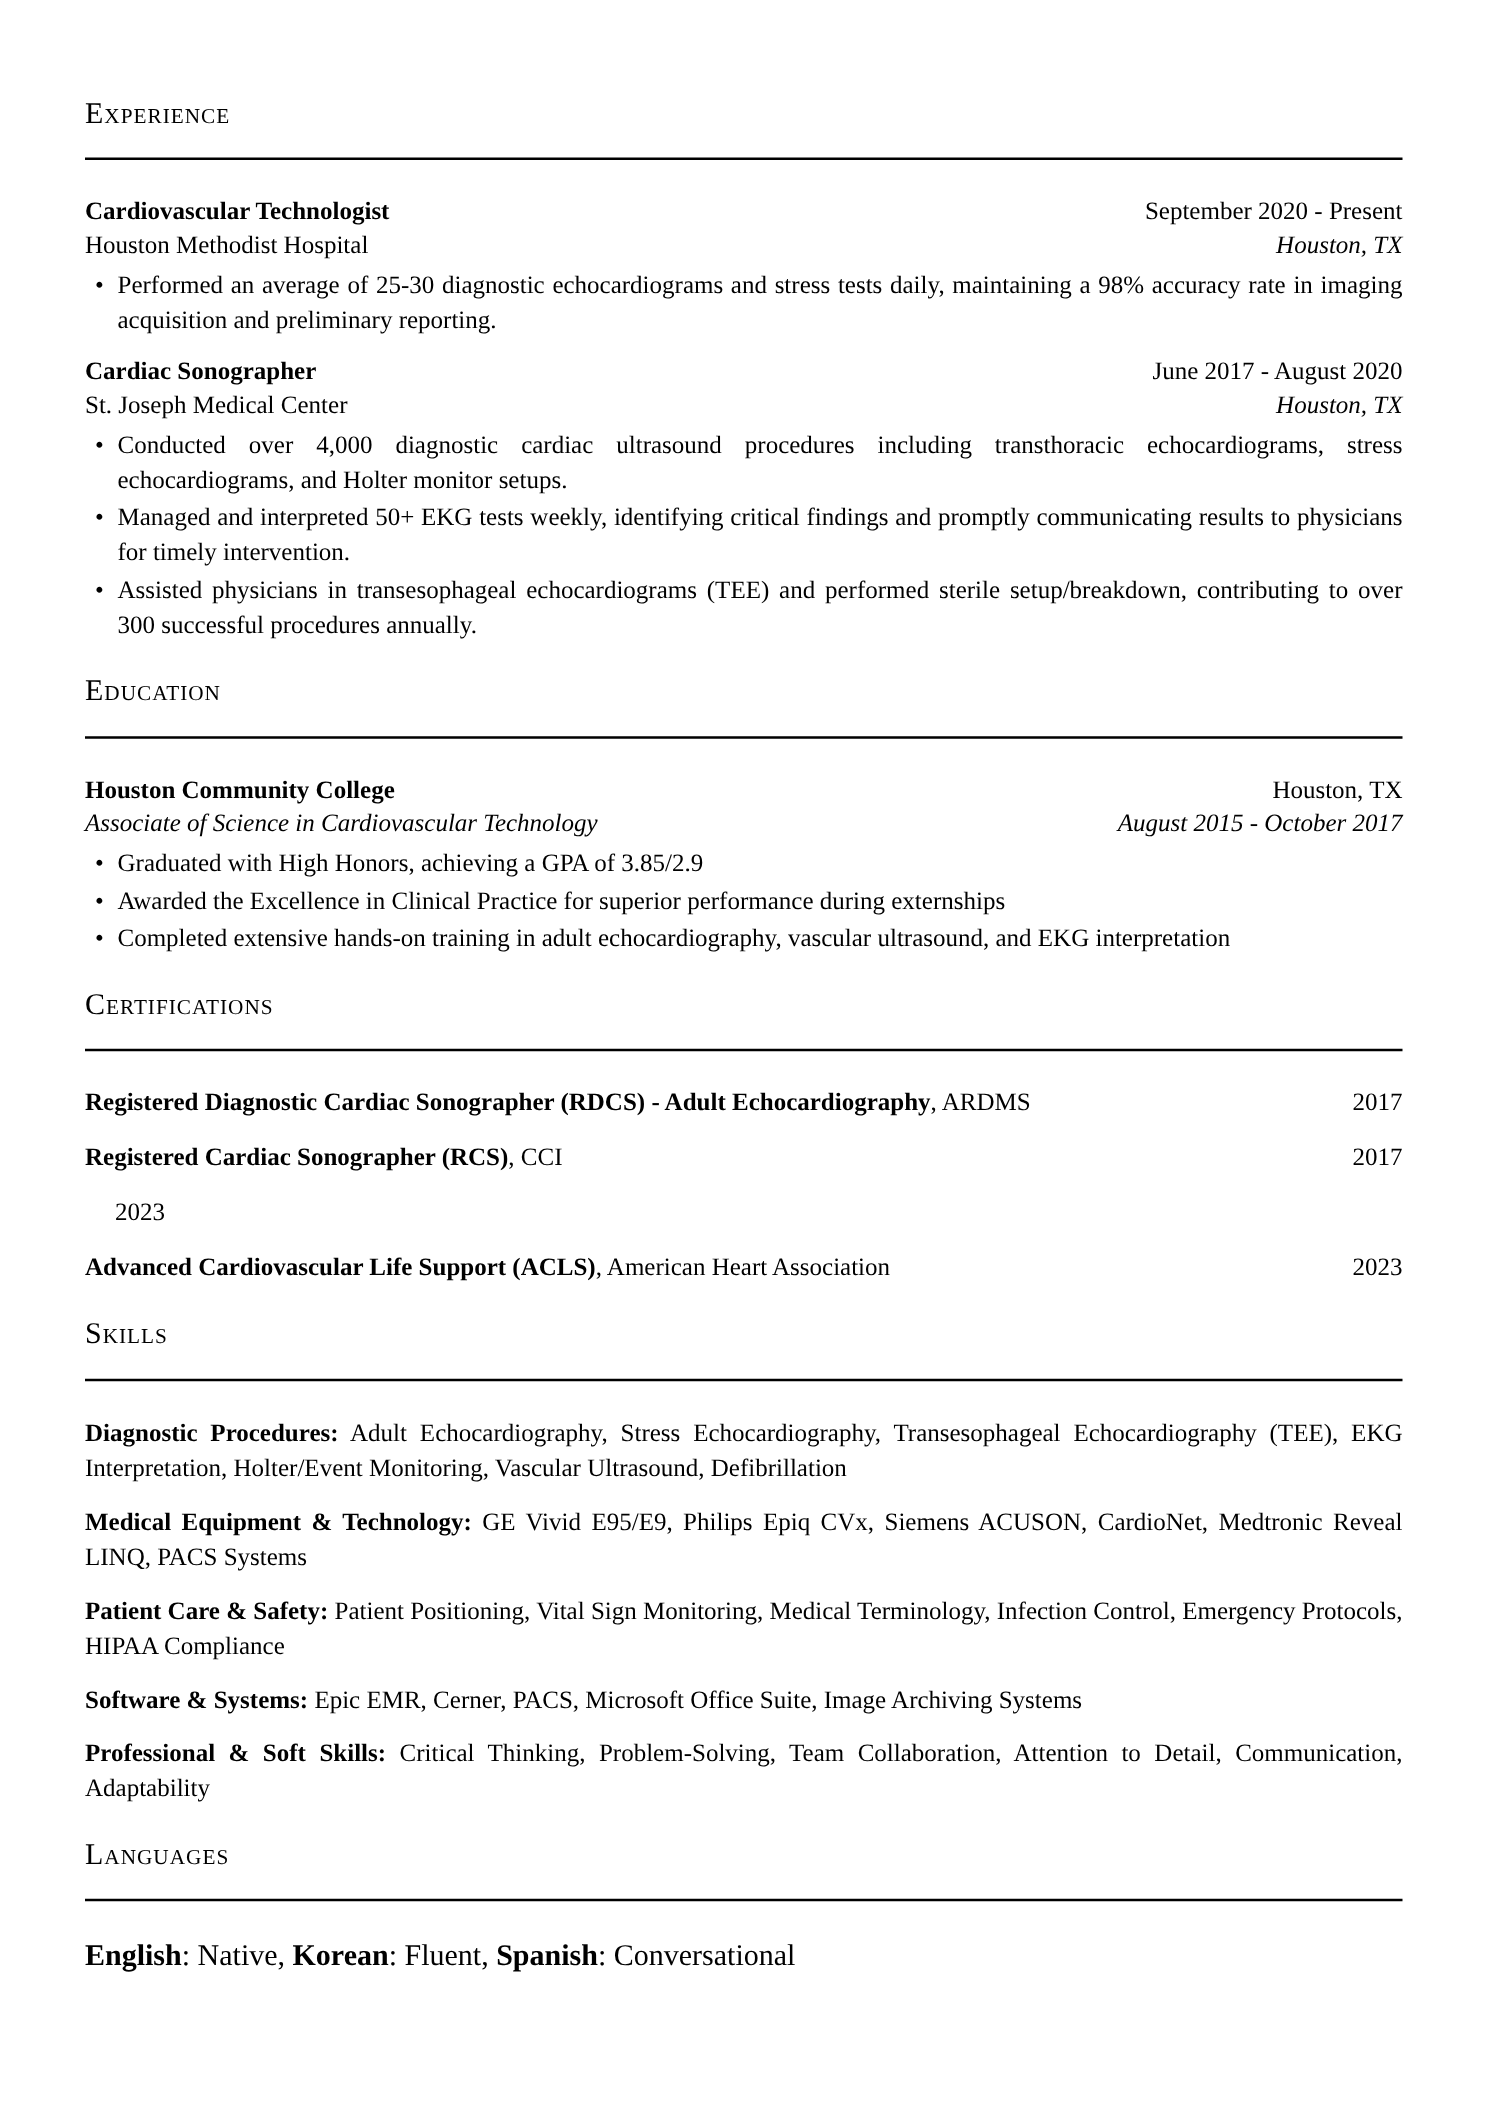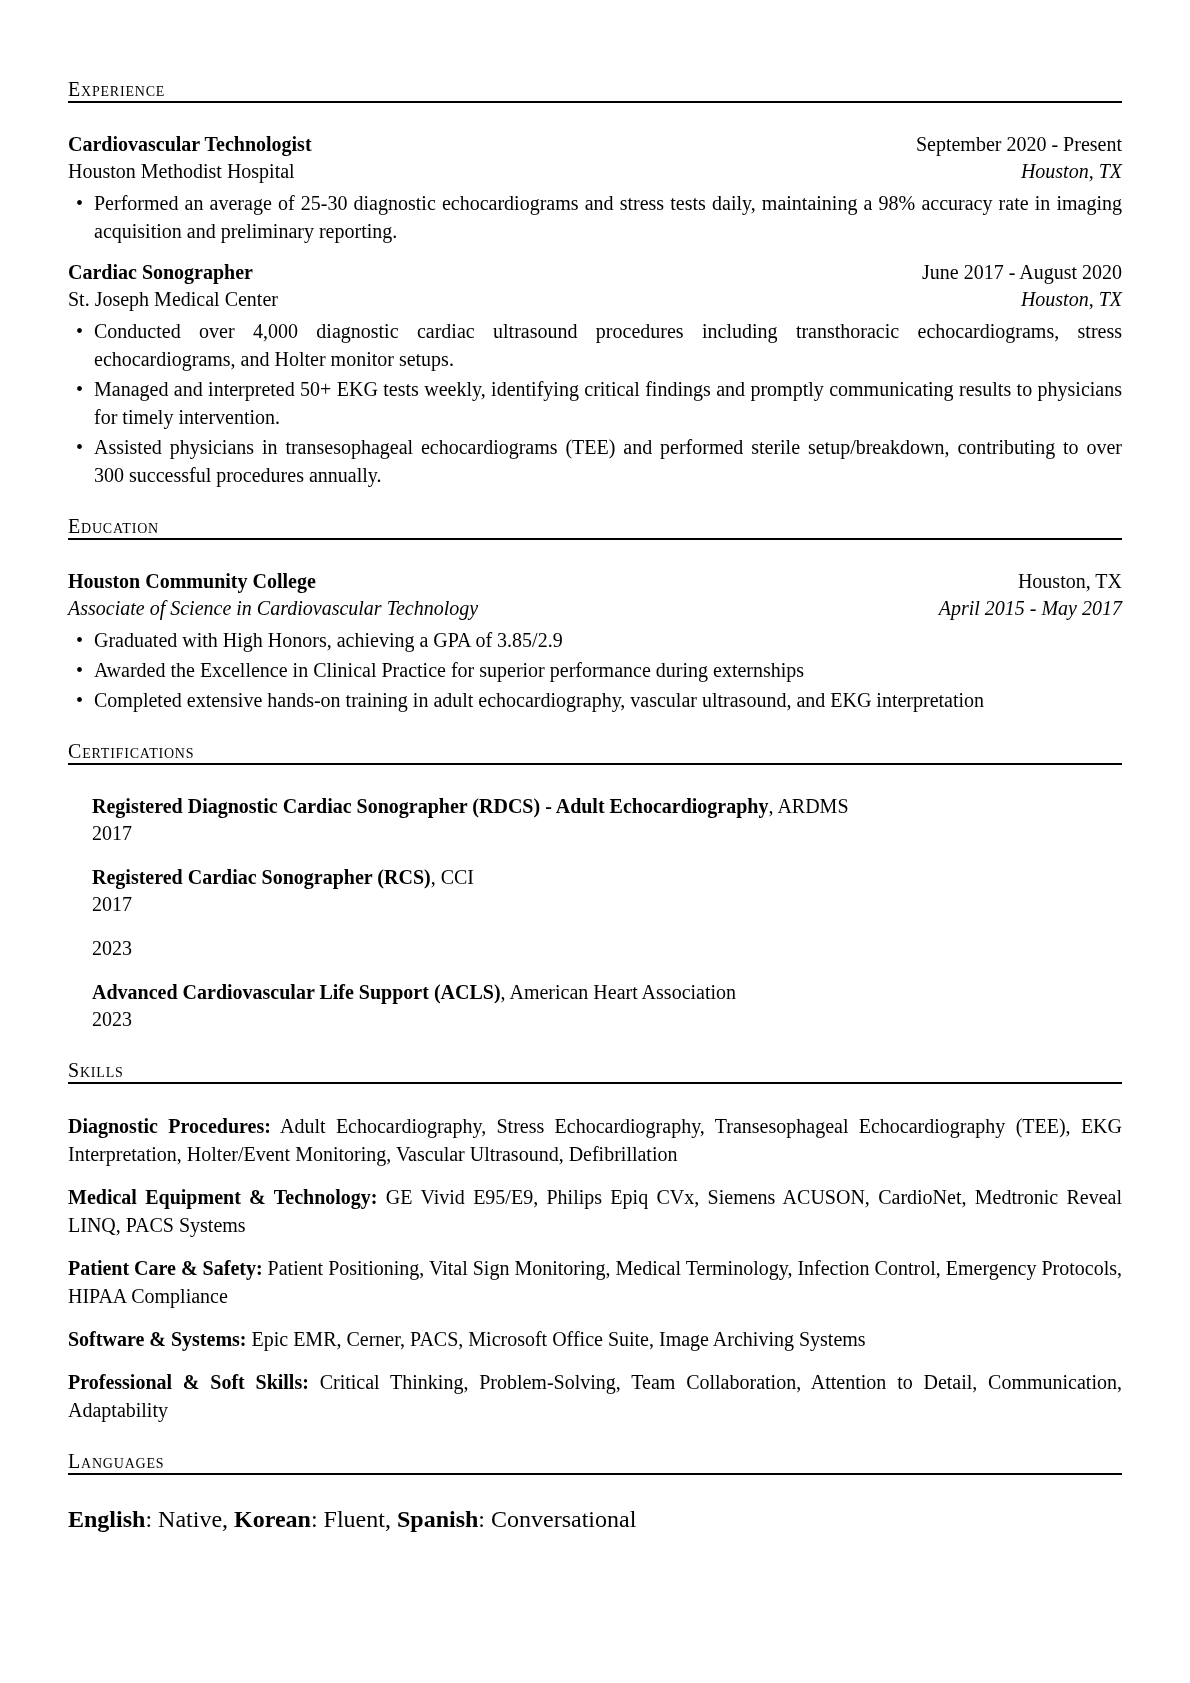--- a/index.html
+++ b/index.html
@@ -37,24 +37,24 @@
     color: #000;
     text-decoration: underline;
     cursor: pointer;
   }
   
   .section {
     margin-top: 26px;
   }
   .section-title {
     font-variant: small-caps;
-    font-size: 20px;
+    font-size: 24px;
     letter-spacing: 0.8px;
     line-height: 1.1;
-    padding-bottom: 1px;
+    padding-bottom: 22px;
     border-bottom: 2px solid #000;
   }
   .section-body {
     padding-top: 28px;
   }
   
   .row {
     display: flex;
     justify-content: space-between;
     align-items: baseline;
@@ -86,21 +86,20 @@
     top: 0;
   }
   
   .cert-row {
     display: flex;
     justify-content: space-between;
     align-items: baseline;
     font-size: 20px;
     line-height: 1.35;
     margin-bottom: 17px;
-    flex-direction: column;
   }
   .cert-row:last-child { margin-bottom: 0; }
   .cert-year {
     flex: 0 0 auto;
     margin-left: 24px;
   }
   
   .skill-group {
     font-size: 20px;
     line-height: 1.4;
@@ -160,21 +159,21 @@
   <div class="section">
     <div class="section-title">Education</div>
     <div class="section-body">
       <div class="entry">
         <div class="row">
           <span class="bold">Houston Community College</span>
           <span>Houston, TX</span>
         </div>
         <div class="row">
           <span class="ital">Associate of Science in Cardiovascular Technology</span>
-          <span class="ital">April 2015 - May 2017</span>
+          <span class="ital">August 2015 - October 2017</span>
         </div>
         <ul class="bullets">
           <li>Graduated with High Honors, achieving a GPA of 3.85/2.9</li>
           <li>Awarded the Excellence in Clinical Practice for superior performance during externships</li>
           <li>Completed extensive hands-on training in adult echocardiography, vascular ultrasound, and EKG interpretation</li>
         </ul>
       </div>
     </div>
   </div>
 

